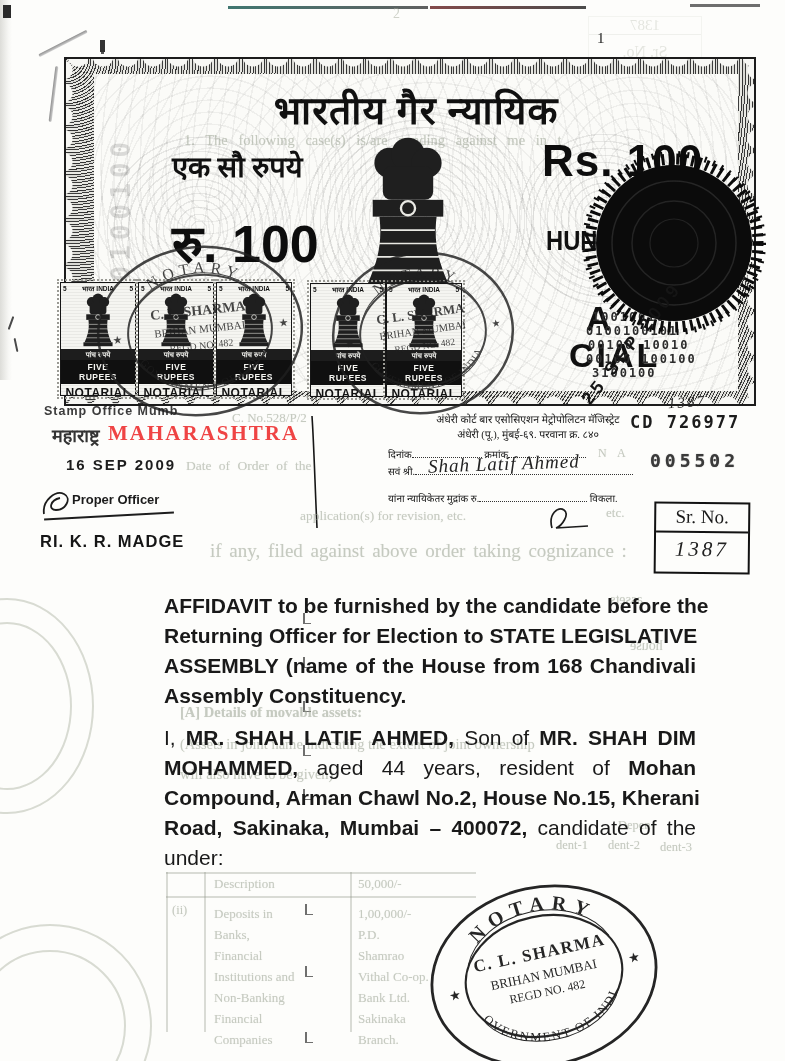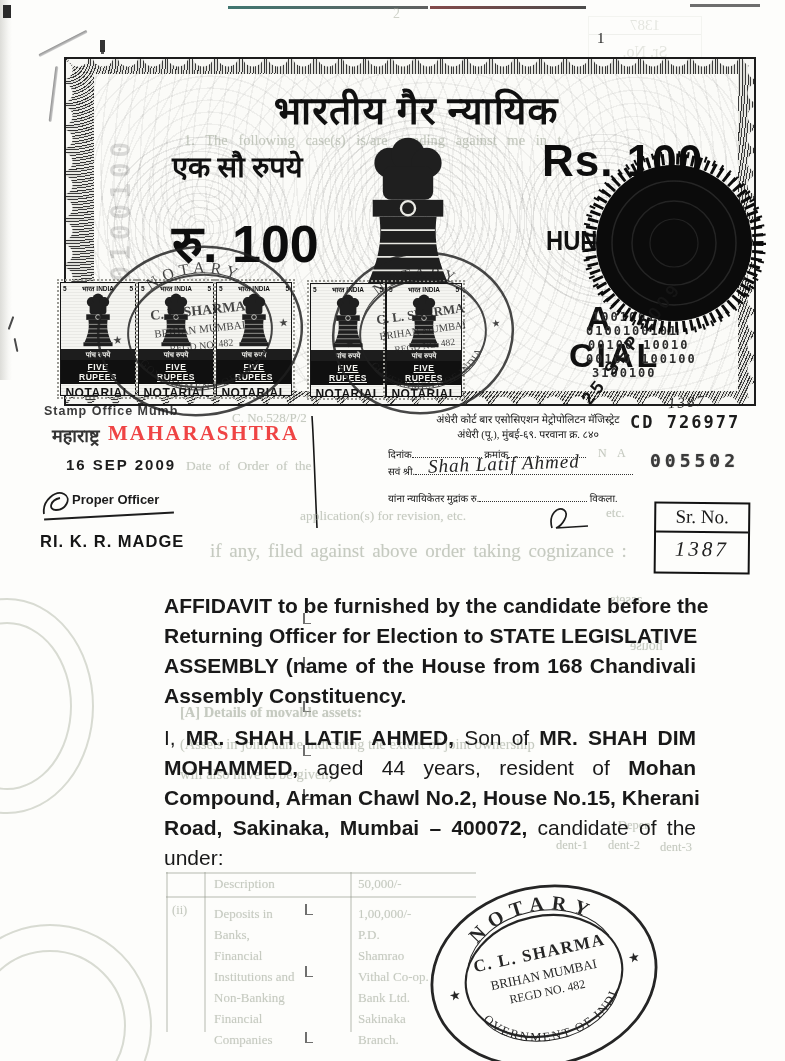--- a/index.html
+++ b/index.html
@@ -49,21 +49,21 @@
   .oneword{font:bold 27px "Liberation Sans",sans-serif;color:#101010;transform:scaleX(.88);transform-origin:left;}
   .ovp{font:bold 34px "Liberation Sans",sans-serif;color:#101010;}
   .codeline{font:bold 12px "DejaVu Sans Mono",monospace;color:#2c2c2c;letter-spacing:2px;line-height:14px;white-space:pre;}
   
   .nstamp{width:74px;height:112px;background:#f5f5f1;border:1.5px solid #161616;outline:2px dotted #9a9a94;outline-offset:1.5px;
     display:flex;flex-direction:column;align-items:stretch;overflow:hidden;
     background-image:repeating-linear-gradient(0deg,rgba(0,0,0,.05) 0 1px,rgba(0,0,0,0) 1px 3px);}
   .ns-head{display:flex;justify-content:space-between;align-items:center;padding:1px 2px 0;font:bold 6.5px "Liberation Sans",sans-serif;color:#111;}
   .ns-emblem{display:flex;justify-content:center;flex:1;align-items:center;}
   .ns-band-hi{background:#1d1d1d;color:#f2f2ee;text-align:center;font:bold 7px "Liberation Sans",sans-serif;padding:1px 0;}
-  .ns-band{background:#101010;color:#f5f5f1;text-align:center;font:bold 8.5px "Liberation Sans",sans-serif;letter-spacing:.5px;padding:2px 8px;text-decoration:underline;}
+  .ns-band{background:#101010;color:#f5f5f1;text-align:center;font:bold 8.5px "Liberation Sans",sans-serif;letter-spacing:.5px;padding:2px 8px;}
   .ns-label{text-align:center;font:bold 12px "Liberation Sans",sans-serif;color:#121212;letter-spacing:.5px;padding-top:2px;}
   
   .ringsvg{position:absolute;opacity:.82;}
   .ringsvg text{font-family:"Liberation Serif",serif;}
   
   .sealsvg{position:absolute;left:578px;top:146px;z-index:7;}
   .diagstamp{left:594px;top:388px;transform:rotate(-52deg);transform-origin:0 100%;
     font:bold 18px "Liberation Sans",sans-serif;letter-spacing:4px;color:#151515;z-index:8;white-space:nowrap;}
   
   .officeline{font:bold 12.5px "Liberation Sans",sans-serif;color:#3c3c3c;letter-spacing:1px;}

